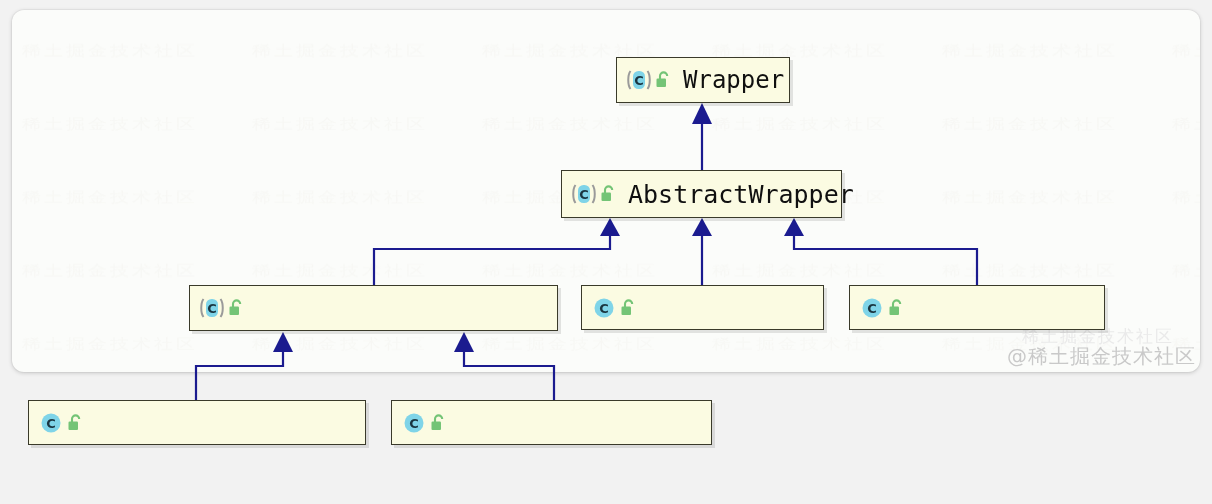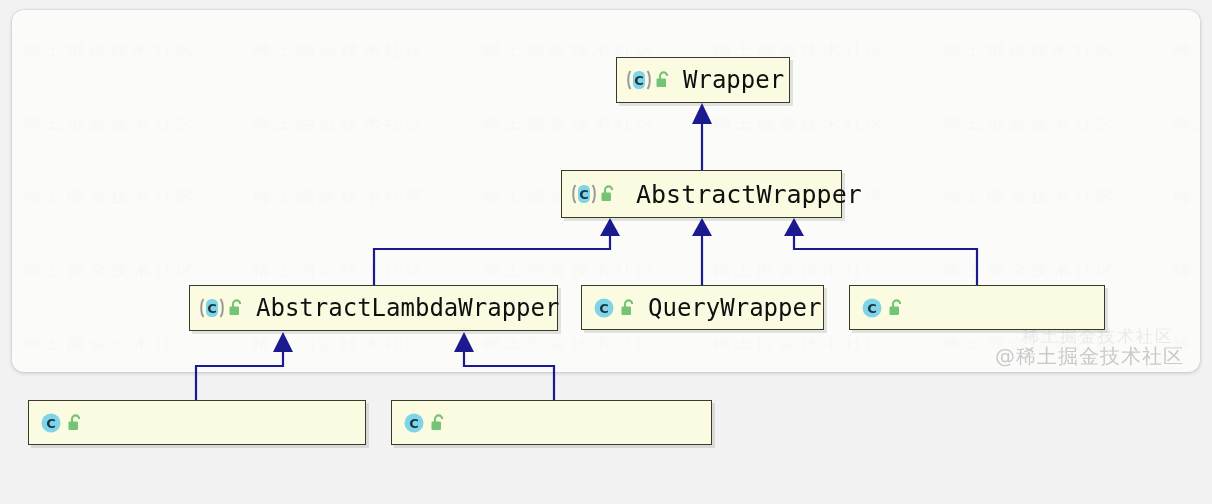--- a/index.html
+++ b/index.html
@@ -73,29 +73,29 @@
     flex: 0 0 auto;
     margin-right: 12px;
   }
   .node .label {
     font-family: "DejaVu Sans Mono", monospace;
     font-size: 24px;
     line-height: 1;
     color: #101010;
     letter-spacing: 0px;
   }
-  .node.big .label { font-size: 25px; margin-left: 8px; }
+  .node.big .label { font-size: 25px; }
 
   .class-icon { display: block; }
   .lock-icon  { display: block; margin-left: 3px; }
 
   
   #corner-watermark {
     position: absolute;
-    right: 16px;
+    right: 4px;
     bottom: 2px;
     font-family: "DejaVu Sans", sans-serif;
     font-size: 20px;
     color: #c9c9c9;
     letter-spacing: 1px;
     white-space: nowrap;
   }
   #corner-watermark-ghost {
     position: absolute;
     right: 26px;
@@ -191,35 +191,33 @@
         <path d="M4.5 3 C1.5 7, 1.5 17, 4.5 21" stroke="#9a9a9a" stroke-width="2" fill="none"></path>
         <path d="M21.5 3 C24.5 7, 24.5 17, 21.5 21" stroke="#9a9a9a" stroke-width="2" fill="none"></path>
         <rect x="7" y="3" width="12" height="18" rx="5.5" fill="#7fd4e8"></rect>
         <text x="13" y="17" text-anchor="middle" font-family="DejaVu Sans, sans-serif" font-size="13" font-weight="bold" fill="#1a3540">C</text>
       </svg>
       <svg class="lock-icon" width="16" height="20" viewBox="0 0 16 20">
         <path d="M5 9 V6 a3.6 3.6 0 0 1 7.2 0" stroke="#74c476" stroke-width="2.1" fill="none"></path>
         <rect x="1.5" y="8.6" width="9.5" height="8.4" rx="1.1" fill="#74c476"></rect>
       </svg>
     </span>
-    <span class="label">AbstractLambdaWrapper</span>
   </div>
 
   <div class="node" style="left:581px; top:285px; width:243px; height:45px;">
     <span class="icons">
       <svg class="class-icon" width="26" height="24" viewBox="0 0 26 24">
         <circle cx="13" cy="12" r="9.5" fill="#7fd4e8"></circle>
         <text x="13" y="17" text-anchor="middle" font-family="DejaVu Sans, sans-serif" font-size="13" font-weight="bold" fill="#1a3540">C</text>
       </svg>
       <svg class="lock-icon" width="16" height="20" viewBox="0 0 16 20">
         <path d="M5 9 V6 a3.6 3.6 0 0 1 7.2 0" stroke="#74c476" stroke-width="2.1" fill="none"></path>
         <rect x="1.5" y="8.6" width="9.5" height="8.4" rx="1.1" fill="#74c476"></rect>
       </svg>
     </span>
-    <span class="label">QueryWrapper</span>
   </div>
 
   <div class="node" style="left:849px; top:285px; width:256px; height:45px;">
     <span class="icons">
       <svg class="class-icon" width="26" height="24" viewBox="0 0 26 24">
         <circle cx="13" cy="12" r="9.5" fill="#7fd4e8"></circle>
         <text x="13" y="17" text-anchor="middle" font-family="DejaVu Sans, sans-serif" font-size="13" font-weight="bold" fill="#1a3540">C</text>
       </svg>
       <svg class="lock-icon" width="16" height="20" viewBox="0 0 16 20">
         <path d="M5 9 V6 a3.6 3.6 0 0 1 7.2 0" stroke="#74c476" stroke-width="2.1" fill="none"></path>

